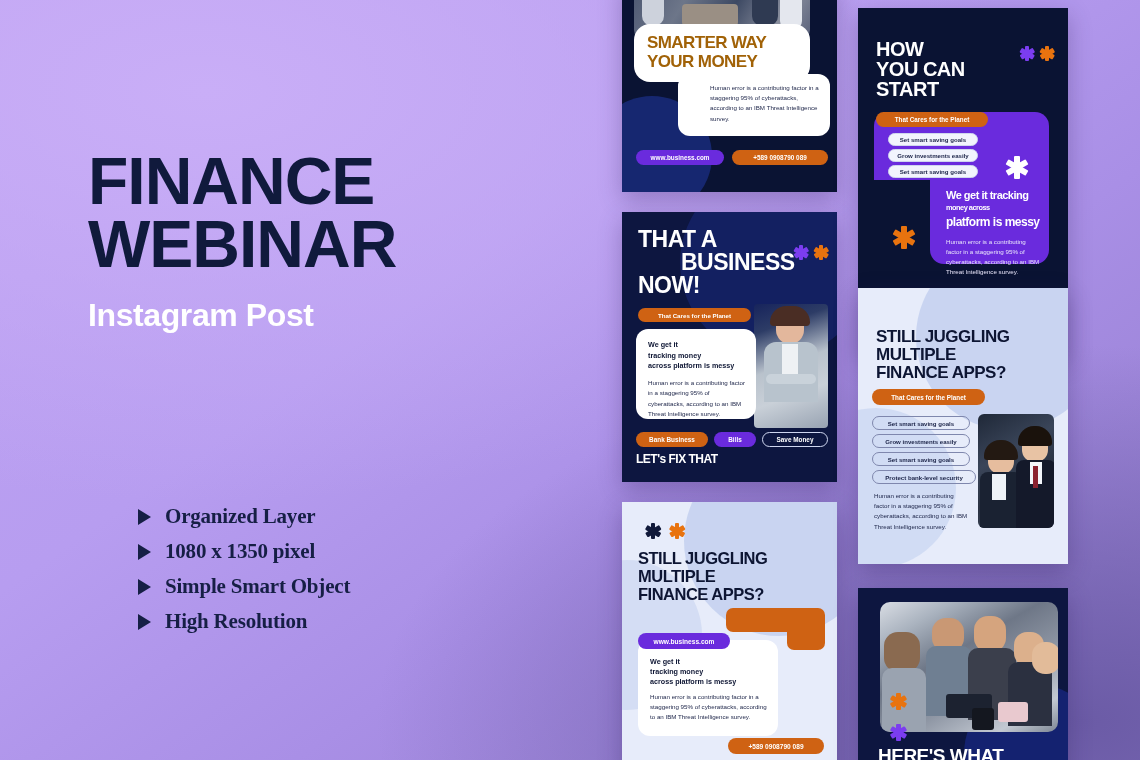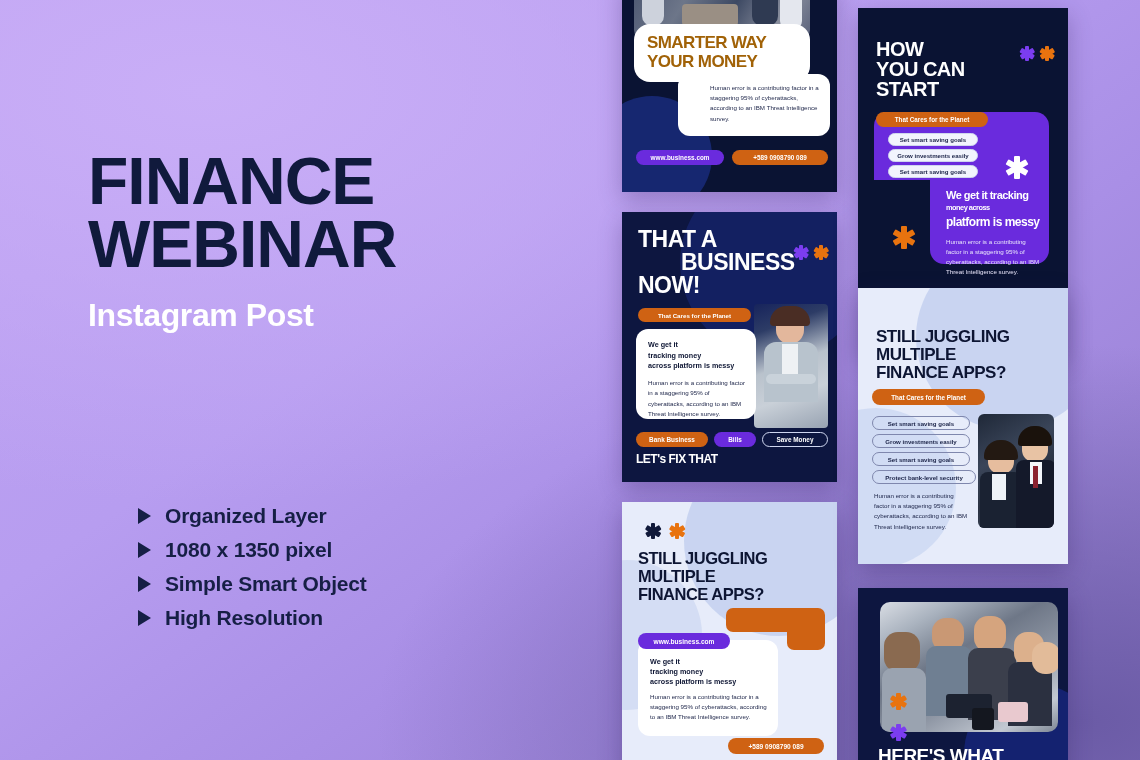--- a/index.html
+++ b/index.html
@@ -27,21 +27,21 @@
   }
 
   .feat-wrap { position:absolute; left:118px; top:518px; display:flex; gap:26px; align-items:center; }
   .ps-icon {
     width:88px; height:88px; border-radius:22px; background:#08182b;
     display:flex; align-items:center; justify-content:center;
     box-shadow:0 6px 16px rgba(40,20,80,0.28);
     flex:none;
   }
   .ps-icon span { color:#31c5f4; font-weight:800; font-size:42px; letter-spacing:-1px; }
-  .feats { display:flex; flex-direction:column; gap:10px; margin-left:20px; margin-top:-14px;}
+  .feats { display:flex; flex-direction:column; gap:10px; margin-left:20px; margin-top:-14px;font-family:Liberation Serif, serif;}
   .feat { display:flex; align-items:center; gap:14px; }
   .tri {
     width:0;height:0;border-left:13px solid #161f45;
     border-top:8px solid transparent;border-bottom:8px solid transparent;
   }
   .feat-label { font-size:21px; font-weight:600; color:#161f45; letter-spacing:-0.2px; }
 
   
   .card {
     position:absolute; overflow:hidden;

